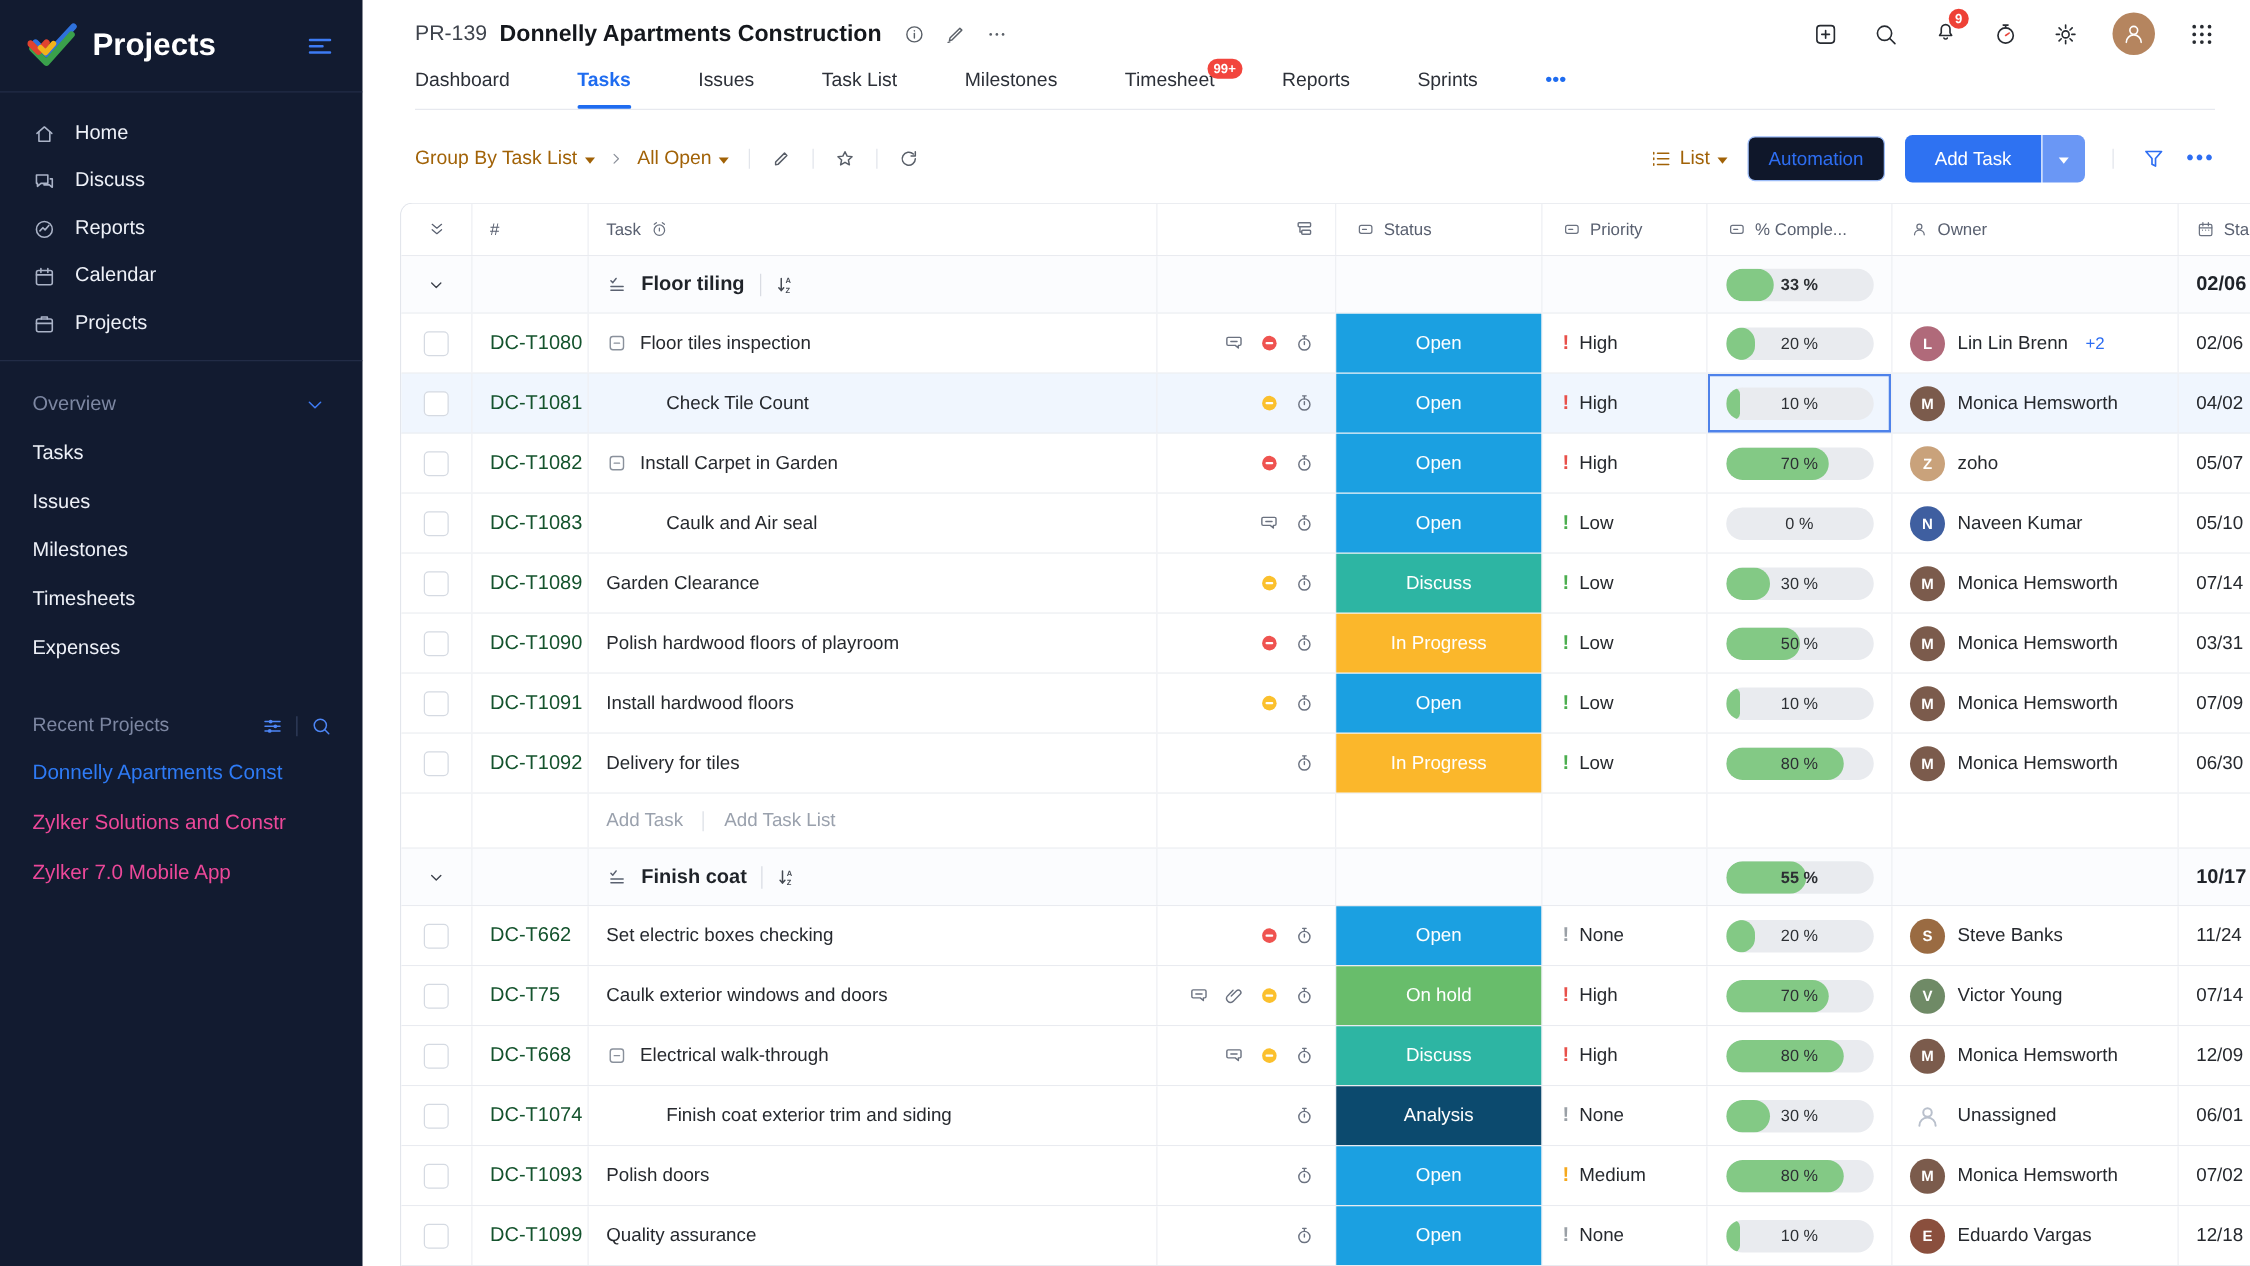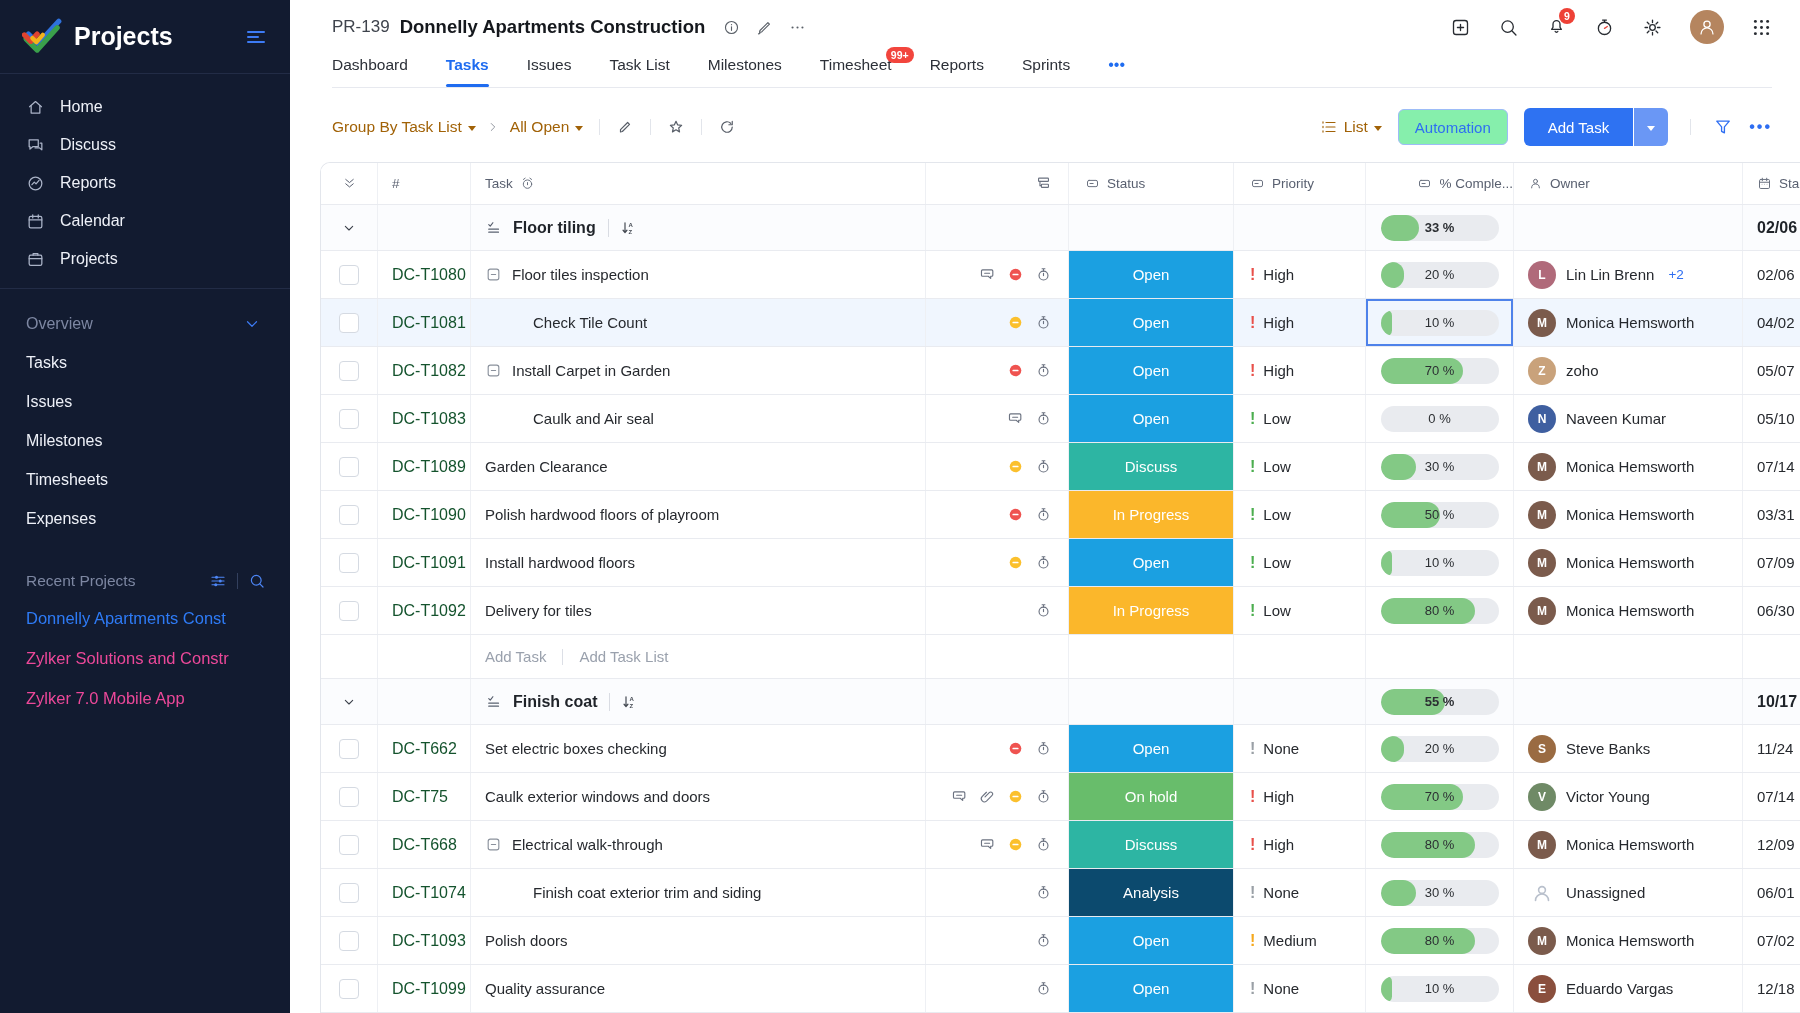--- a/index.html
+++ b/index.html
@@ -37,37 +37,37 @@
   .ptitle{font-size:18.5px;font-weight:700;color:#15181d}
   .t-icons{display:flex;align-items:center;gap:16px;color:#5a6068;margin-left:8px}
   .t-icons .ic{width:17px;height:17px}
   .spacer{flex:1}
   .g-icons{display:flex;align-items:center;gap:27px;color:#272b31}
   .g-icons .ic{width:21px;height:21px;stroke-width:1.5}
   .bell-wrap,.badge-wrap{position:relative}
   .bell-badge{position:absolute;top:-7px;right:-8px;background:#ee4136;color:#fff;font-size:10.5px;min-width:16px;height:16px;border-radius:8px;display:flex;align-items:center;justify-content:center;padding:0 4px;font-weight:700}
   .avatar-top{width:34px;height:34px;border-radius:50%;background:#b5855f;display:flex;align-items:center;justify-content:center;color:#fff;overflow:hidden}
   .avatar-top .ic{width:22px;height:22px;stroke-width:1.4}
-  .tabs-row{display:flex;align-items:flex-end;gap:38px;height:42px;border-bottom:1px solid #e7e9ef;margin-top:2px}
+  .tabs-row{display:flex;align-items:flex-end;gap:54px;height:42px;border-bottom:1px solid #e7e9ef;margin-top:2px}
   .tab{font-size:15.5px;color:#2c3038;padding-bottom:13px;position:relative;cursor:pointer;white-space:nowrap}
   .tab.active{color:#1f6cf0;font-weight:700}
   .tab.active::after{content:"";position:absolute;left:0;right:0;bottom:0;height:3px;background:#1f6cf0;border-radius:2px}
   .tab .tbadge{position:absolute;top:-9px;right:-22px;background:#f2453d;color:#fff;font-size:10.5px;padding:2px 5px;border-radius:9px;font-weight:700}
   .tab-more{color:#1f6cf0;padding-bottom:13px;cursor:pointer}
 
   
   .toolbar{display:flex;align-items:center;padding:20px 28px 16px 42px}
   .tb-left{display:flex;align-items:center;gap:10px}
   .bluelink{color:#a16207;font-size:15.5px;display:flex;align-items:center;gap:6px;cursor:pointer}
   .caret{width:0;height:0;border-left:4.5px solid transparent;border-right:4.5px solid transparent;border-top:5.5px solid currentColor;margin-top:2px}
   .crumb-sep{color:#8a8f99}
   .tb-ic{color:#585e68;width:18px;height:18px;cursor:pointer}
   .vsep{width:1px;height:16px;background:#e2e5eb;margin:0 6px}
   .tb-right{margin-left:auto;display:flex;align-items:center;gap:16px}
-  .btn-outline{height:36px;padding:0 16px;border:1px solid #9dbcf7;border-radius:6px;color:#2e6ef2;font-size:15px;background:#86efac;display:flex;align-items:center;cursor:pointer}
+  .btn-outline{height:36px;padding:0 16px;border:1px solid #9dbcf7;border-radius:6px;color:#2e6ef2;font-size:15px;background:#0f172a;display:flex;align-items:center;cursor:pointer}
   .btn-split{display:flex;cursor:pointer}
   .btn-primary{height:38px;padding:0 24px;background:#2e72f2;color:#fff;font-size:15px;border-radius:6px 0 0 6px;display:flex;align-items:center}
   .btn-drop{width:34px;height:38px;background:#6a97f5;border-radius:0 6px 6px 0;margin-left:1px;display:flex;align-items:center;justify-content:center;color:#fff}
   .funnel{color:#2e6ef2;width:20px;height:20px;cursor:pointer}
   .more-blue{color:#2e6ef2;font-weight:700;letter-spacing:2px;font-size:16px;cursor:pointer}
 
   
   .tablewrap{margin-left:30px;flex:1;overflow:hidden}
   .dtable{border:1px solid #e3e6ec;border-right:none;border-radius:10px 0 0 0;overflow:hidden;min-height:900px;background:#fff}
   .tr{display:flex;border-bottom:1px solid #e9ebf0;background:#fff}
@@ -376,21 +376,21 @@
               </svg>
             <span>Status</span>
           </div>
           <div class="td c6" style="padding-left:16px">
             <svg class="hic ic" viewBox="0 0 24 24">
                 <rect x="4" y="7" width="16" height="10" rx="2.5"></rect>
                 <path d="M8 12h5"></path>
               </svg>
             <span>Priority</span>
           </div>
-          <div class="td c7" style="justify-content:flex-end;padding-left:16px">
+          <div class="td c7" style="justify-content:flex-start;padding-left:16px">
             <svg class="hic ic" viewBox="0 0 24 24">
                 <rect x="4" y="7" width="16" height="10" rx="2.5"></rect>
                 <path d="M8 12h5"></path>
               </svg>
             <span>% Comple...</span>
           </div>
           <div class="td c8">
             <svg class="hic ic" viewBox="0 0 24 24">
                 <circle cx="12" cy="8.5" r="3.2"></circle>
                 <path d="M5.8 19a6.2 6.2 0 0 1 12.4 0"></path>

